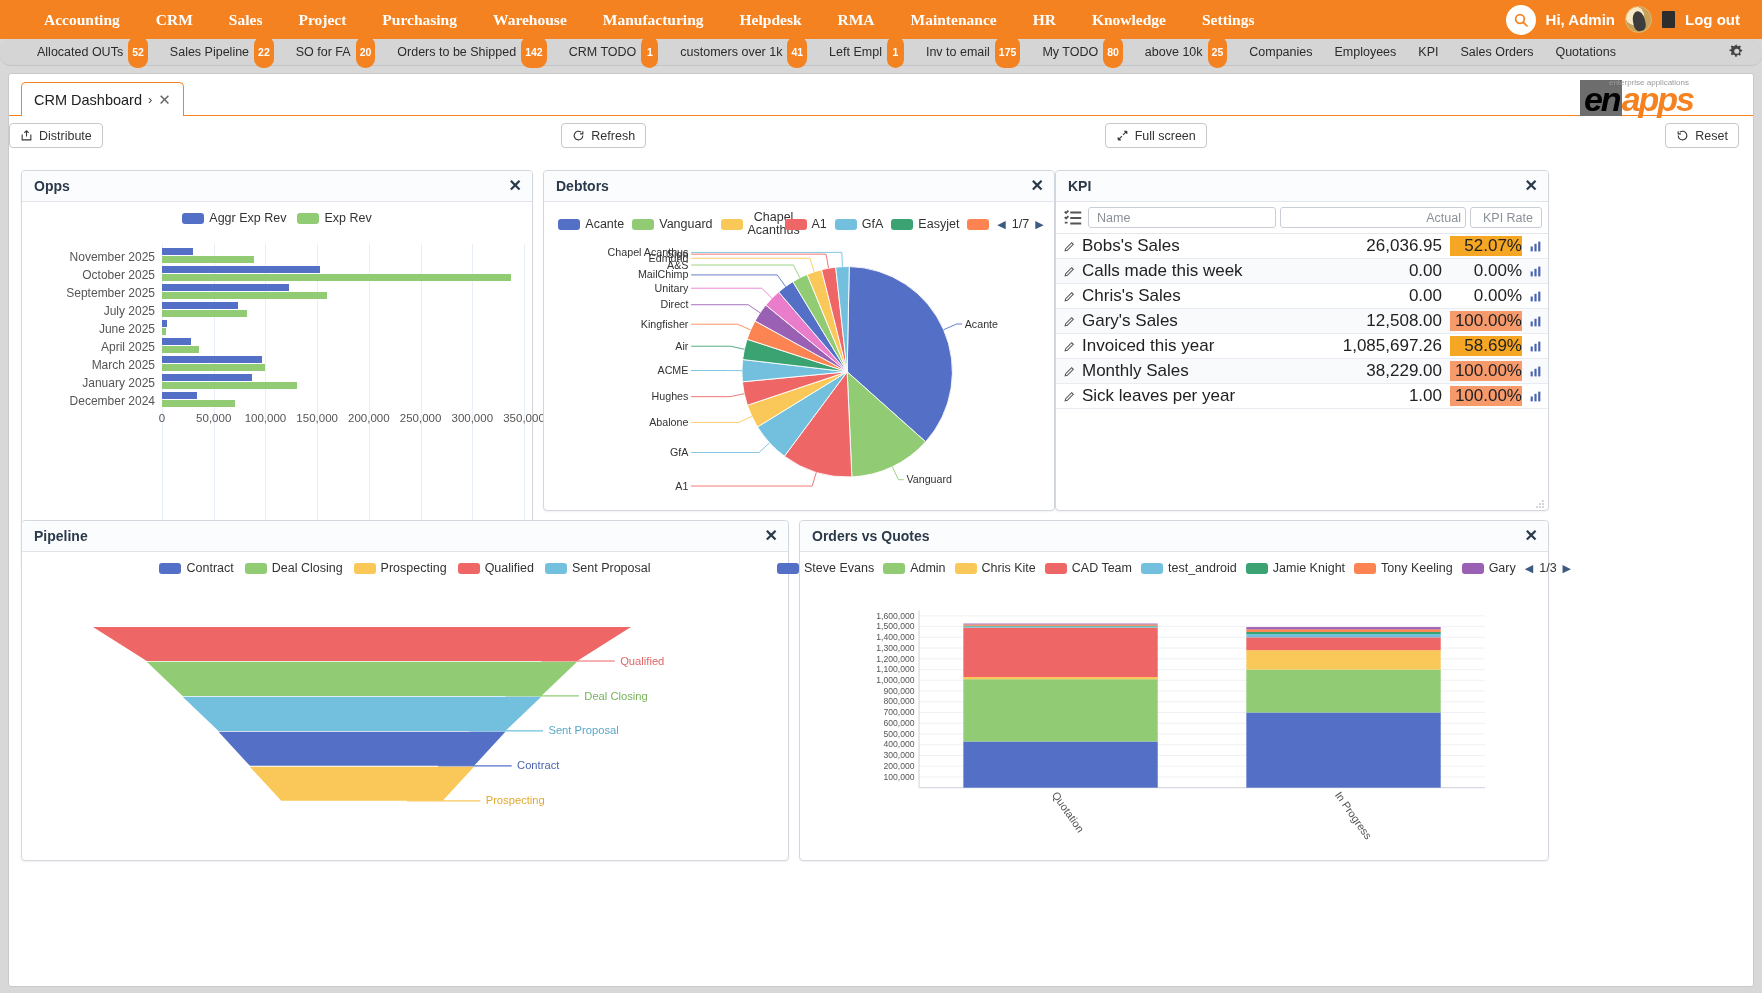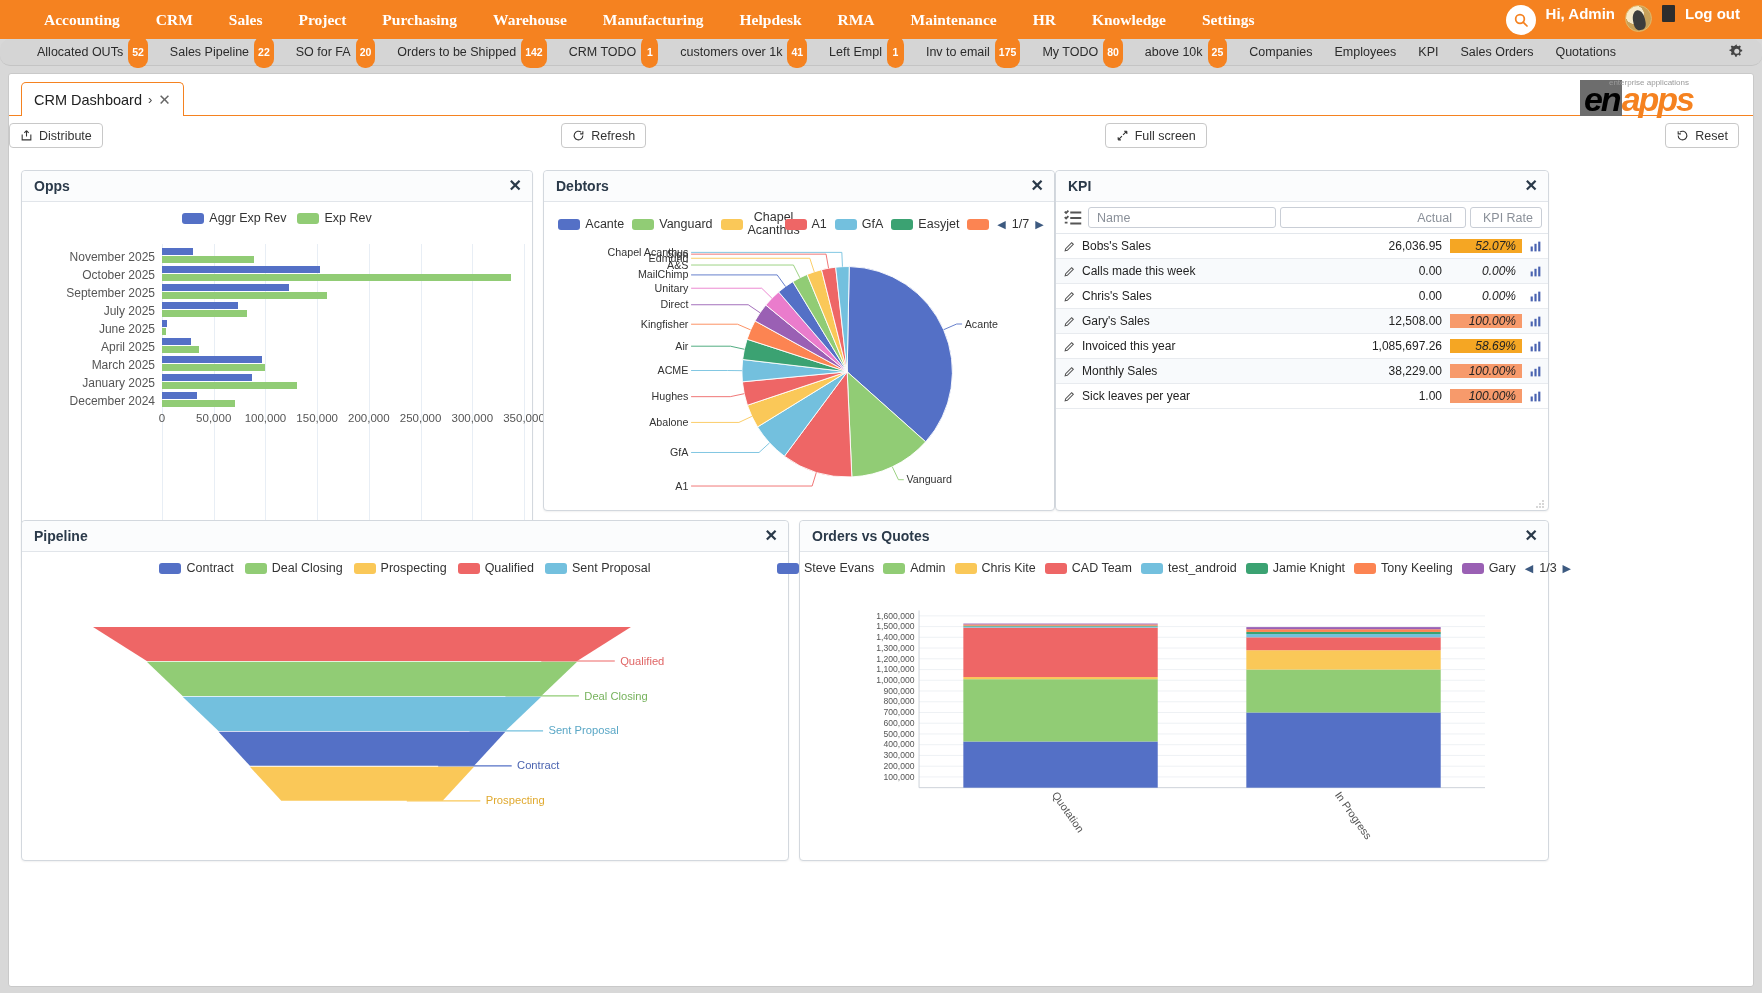--- a/index.html
+++ b/index.html
@@ -15,21 +15,21 @@
   
   .topnav {
     height:39px; background:#F58220; display:flex; align-items:center;
     padding:0 12px 0 26px; position:relative;
   }
   .topnav .item {
     color:#fff; font-size:15.5px; font-weight:bold; padding:0 18px;
     line-height:39px; cursor:pointer; white-space:nowrap;font-family:Liberation Serif, serif;
   }
   .topnav .spacer { flex:1; }
-  .topnav-right { display:flex; gap:10px; padding-right:10px;}
+  .topnav-right { display:flex; align-items:center; gap:10px; padding-right:10px;}
   .search-circle {
     width:30px;height:30px;border-radius:50%;background:#fff;display:flex;
     align-items:center;justify-content:center;
   }
   .search-circle svg { width:16px;height:16px; }
   .hi-admin { color:#fff;font-size:15px;font-weight:bold;white-space:nowrap; }
   .avatar {
     width:27px;height:27px;border-radius:50%;
     background:radial-gradient(circle at 35% 35%, #f7e9c8 0 40%, #c8a15a 41% 100%);
     border:1px solid #e2b96b; position:relative; overflow:hidden;
@@ -138,28 +138,28 @@
   .pie-holder{position:absolute;left:0;top:36px;right:0;bottom:0;}
 
   
   .kpi-toolbar{display:flex;align-items:center;gap:4px;padding:5px 6px;border-bottom:1px solid #e3e7ec;}
   .kpi-listicon{width:22px;height:20px;display:flex;align-items:center;justify-content:center;}
   .kpi-field{
     height:21px;border:1px solid #c9ced6;border-radius:3px;background:#fff;
     font-size:12.5px;color:#8a9099;display:flex;align-items:center;
   }
   .kpi-field.name{flex:1;padding-left:8px;}
-  .kpi-field.actual{width:186px;justify-content:flex-end;padding-right:13px;}
+  .kpi-field.actual{width:186px;justify-content:flex-end;padding-right:4px;}
   .kpi-field.rate{width:72px;justify-content:flex-end;padding-right:8px;}
-  .kpi-row{display:flex;align-items:center;height:25px;border-bottom:1px solid #e8ebef;font-size:12px;color:#222;}
+  .kpi-row{display:flex;align-items:center;height:25px;border-bottom:1px solid #e8ebef;font-size:17px;color:#222;}
   .kpi-row:nth-child(even){background:#f8fafc;}
   .kpi-pencil{width:26px;display:flex;justify-content:center;align-items:center;}
   .kpi-name{flex:1;}
   .kpi-actual{width:186px;text-align:right;padding-right:8px;}
-  .kpi-rate{width:72px;text-align:right;padding-right:6px;font-style:italic;}
+  .kpi-rate{width:72px;text-align:right;}
   .kpi-chart-cell{width:26px;display:flex;justify-content:center;}
   .resize-handle{position:absolute;right:3px;bottom:3px;width:10px;height:10px;opacity:.45;}
 
   
   .funnel-holder{position:absolute;left:0;top:48px;right:0;bottom:0;}
 
   
   .ovq-holder{position:absolute;left:0;top:44px;right:0;bottom:0;}
 </style>
 </head>

